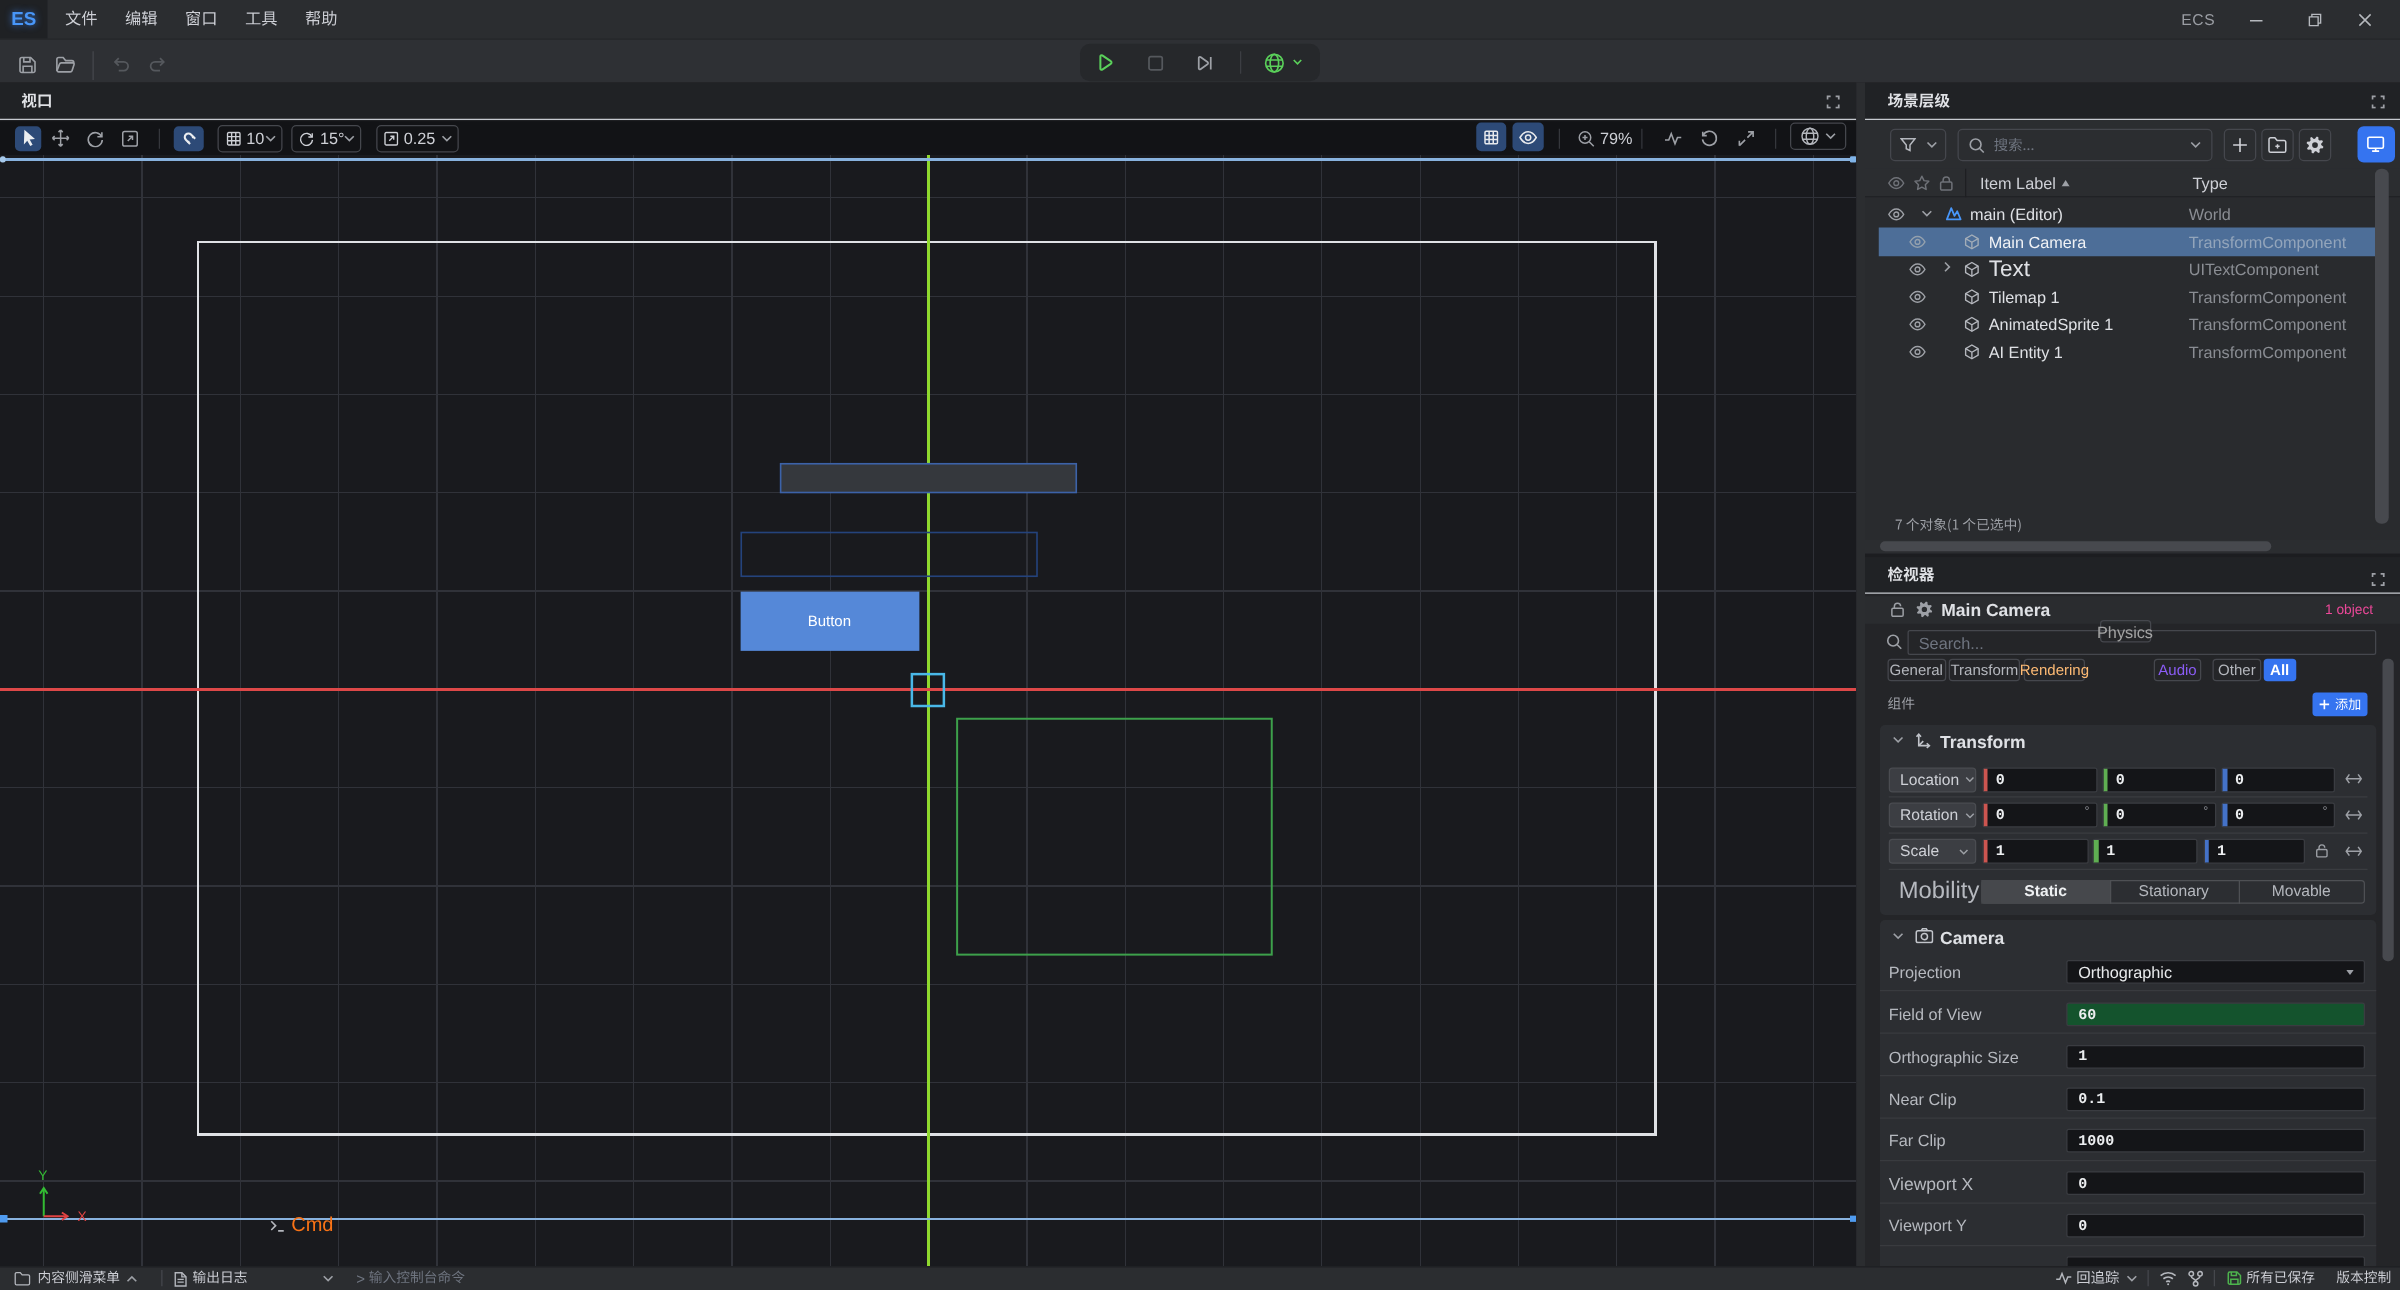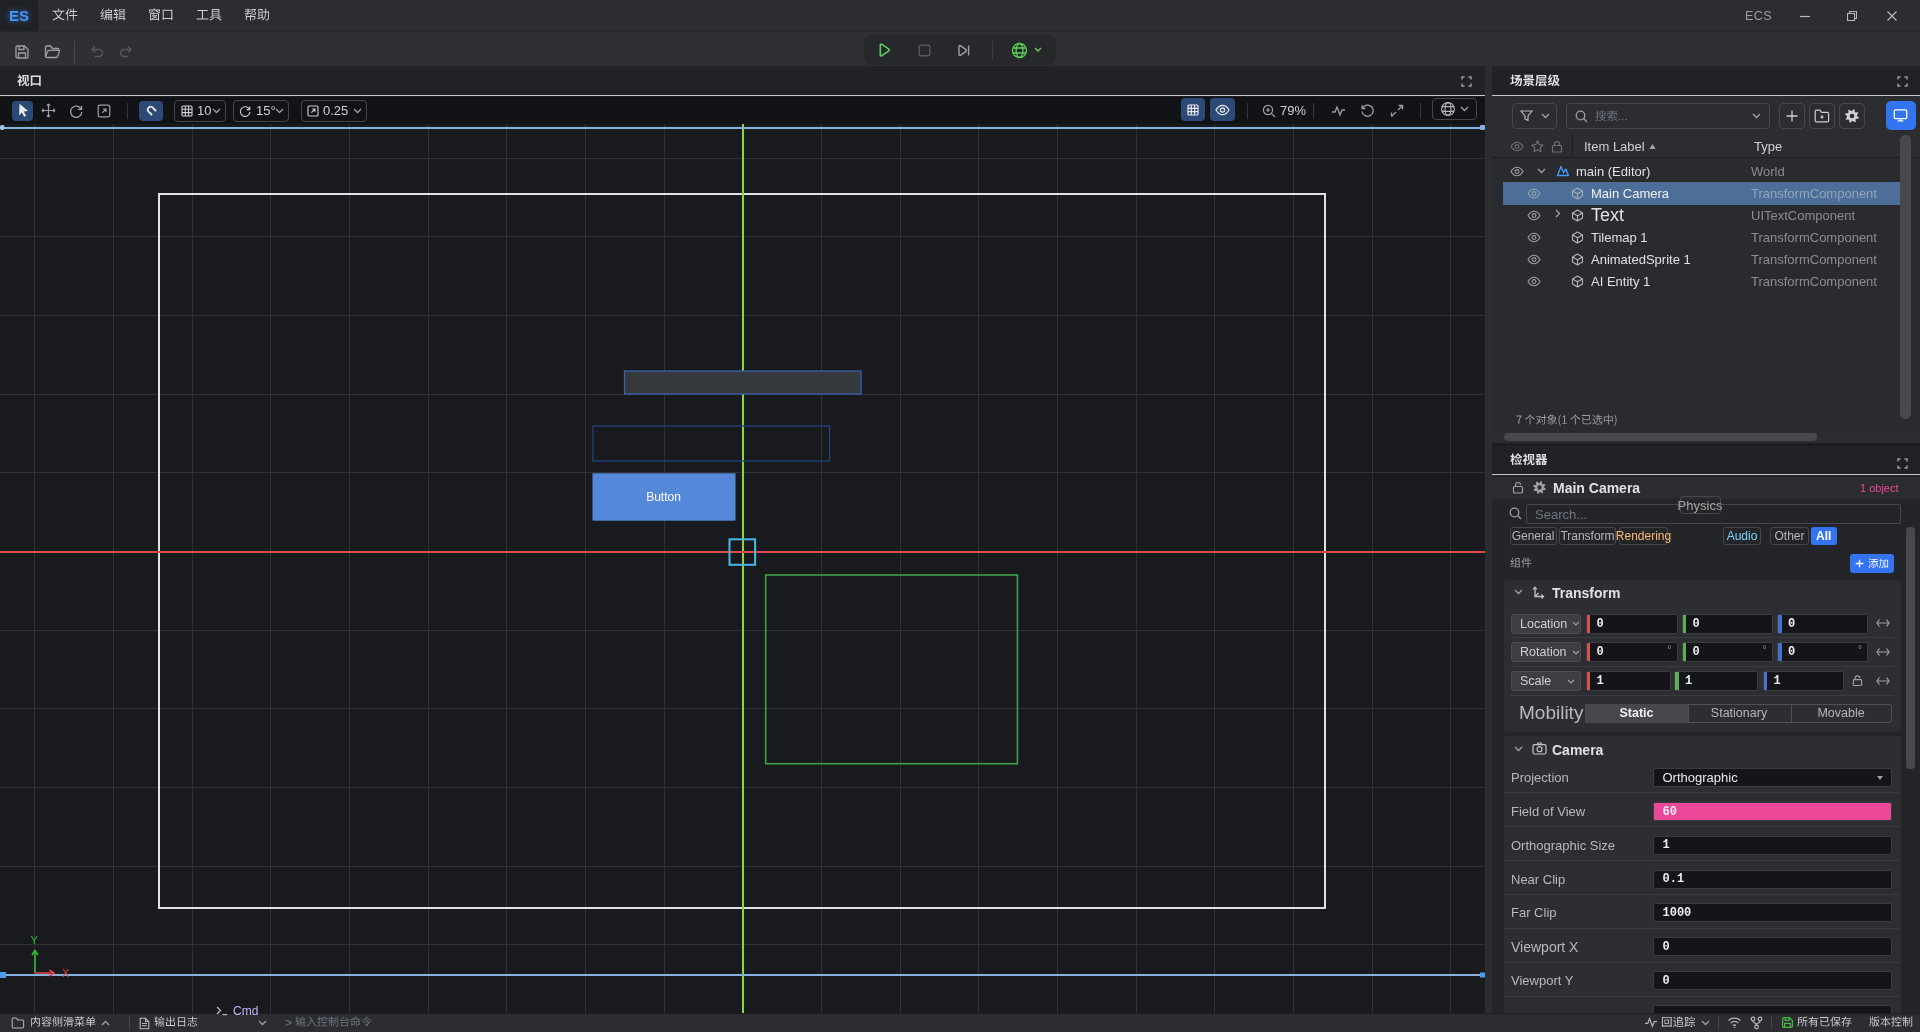--- a/index.html
+++ b/index.html
@@ -419,21 +419,21 @@
       <path d="M8.8 8.8L12 12"></path>
     </svg>
 <div class="ab fl" style="left:1526px;top:504px;width:375px;height:20px;border:1px solid #45474d;border-radius:2px">
   <span style="margin-left:8px;font-size:13px;color:#6f7580">Search...</span>
 </div>
 
 <div class="ab fl" style="left:1509.5px;top:526.5px;width:47px;height:18px;border:1px solid #45474d;border-radius:3px;justify-content:center;font-size:12px;color:#b4b7bd">General</div>
 <div class="ab fl" style="left:1559px;top:526.5px;width:57px;height:18px;border:1px solid #45474d;border-radius:3px;justify-content:center;font-size:12px;color:#b4b7bd">Transform</div>
 <div class="ab fl" style="left:1619px;top:526.5px;width:49px;height:18px;border:1px solid #45474d;border-radius:3px;justify-content:center;font-size:12px;color:#fdba74">Rendering</div>
 <div class="ab fl" style="left:1679.5px;top:496px;width:41px;height:18px;border:1px solid #45474d;border-radius:3px;justify-content:center;font-size:13px;color:#a3a3a3">Physics</div>
-<div class="ab fl" style="left:1723px;top:526.5px;width:38px;height:18px;border:1px solid #45474d;border-radius:3px;justify-content:center;font-size:12px;color:#7dd3fc">Audio</div>
+<div class="ab fl" style="left:1723px;top:526.5px;width:38px;height:18px;border:1px solid #45474d;border-radius:3px;justify-content:center;font-size:12px;color:#8b5cf6">Audio</div>
 <div class="ab fl" style="left:1770px;top:526.5px;width:39px;height:18px;border:1px solid #45474d;border-radius:3px;justify-content:center;font-size:12px;color:#b4b7bd">Other</div>
 <div class="ab fl" style="left:1811px;top:526.5px;width:25.5px;height:18px;background:#3574f0;border-radius:3px;justify-content:center;font-size:12px;font-weight:bold;color:#fff">All</div>
 
 <div class="ab fl" style="left:1509.5px;top:551px;height:24px">
       <svg style="display:block;" width="22.0" height="13" viewBox="0 -9.7 22.0 13">
         <path fill="#9da0a6" d="M0.5 -0.6 0.7 0.2C1.7 -0.1 3.1 -0.5 4.4 -0.8L4.3 -1.5C2.9 -1.2 1.5 -0.8 0.5 -0.6ZM5.3 -8.7V-0.1H4.2V0.6H10.5V-0.1H9.6V-8.7ZM6.1 -0.1V-2.3H8.8V-0.1ZM6.1 -5.1H8.8V-3.0H6.1ZM6.1 -5.9V-7.9H8.8V-5.9ZM0.7 -4.7C0.9 -4.7 1.2 -4.8 2.7 -5.0C2.1 -4.3 1.6 -3.7 1.4 -3.5C1.1 -3.1 0.8 -2.8 0.5 -2.7C0.6 -2.5 0.8 -2.2 0.8 -2.0C1.0 -2.1 1.4 -2.2 4.4 -2.8C4.4 -3.0 4.4 -3.3 4.4 -3.5L2.0 -3.1C2.9 -4.1 3.8 -5.3 4.6 -6.5L3.9 -6.9C3.7 -6.5 3.4 -6.1 3.2 -5.7L1.6 -5.5C2.3 -6.5 3.0 -7.7 3.5 -8.9L2.8 -9.2C2.3 -7.9 1.4 -6.5 1.1 -6.1C0.9 -5.7 0.7 -5.5 0.5 -5.4C0.5 -5.2 0.7 -4.8 0.7 -4.7Z M14.5 -3.8V-2.9H17.6V0.9H18.5V-2.9H21.5V-3.8H18.5V-6.2H21.0V-7.0H18.5V-9.1H17.6V-7.0H16.2C16.3 -7.5 16.4 -8.0 16.5 -8.5L15.8 -8.7C15.5 -7.2 15.0 -5.8 14.4 -4.9C14.6 -4.8 14.9 -4.6 15.1 -4.5C15.4 -5.0 15.7 -5.5 15.9 -6.2H17.6V-3.8ZM13.9 -9.2C13.4 -7.5 12.4 -5.9 11.4 -4.8C11.5 -4.6 11.7 -4.2 11.8 -4.0C12.2 -4.4 12.5 -4.8 12.8 -5.3V0.9H13.6V-6.6C14.0 -7.3 14.4 -8.2 14.7 -9.0Z"></path>
       </svg>
     </div>
 <div class="ab fl" style="left:1850px;top:554px;width:44px;height:19px;background:#3574f0;border-radius:3px;justify-content:center">
   <svg width="9" height="9" viewBox="0 0 9 9" fill="none" stroke="#fff" stroke-width="1.3">
@@ -553,21 +553,21 @@
 <div class="ab fl" style="left:1552px;top:741px;height:17px;font-size:14px;font-weight:bold;color:#dfe1e5">Camera</div>
 <div class="ab fl" style="left:1511px;top:768px;height:19px;font-size:13px;color:#b6b9bf">Projection</div>
 <div class="ab fl" style="left:1652.5px;top:768px;width:239px;height:19px;background:#141518;border:1px solid #3a3c41;border-radius:2px">
       <span style="margin-left:9px;font-size:13px;color:#e8eaec">Orthographic</span>
     </div>
 <svg class="ab" style="left:1877px;top:776px" width="6" height="4" viewBox="0 0 6 4">
       <path d="M3 4L0 0h6z" fill="#9da0a6"></path>
     </svg>
 <div class="ab" style="left:1504px;top:792.4px;width:397px;height:1px;background:#393b3f"></div>
 <div class="ab fl" style="left:1511px;top:802px;height:19px;font-size:13px;color:#b6b9bf">Field of View</div>
-<div class="ab fl" style="left:1652.5px;top:802px;width:239px;height:19px;background:#ec4899;border:1px solid #3a3c41;border-radius:2px">
+<div class="ab fl" style="left:1652.5px;top:802px;width:239px;height:19px;background:#14532d;border:1px solid #3a3c41;border-radius:2px">
       <span style="margin-left:9px;font-family:'Liberation Mono',monospace;font-weight:bold;font-size:12px;color:#eceef0">60</span>
     </div>
 <div class="ab" style="left:1504px;top:826.2px;width:397px;height:1px;background:#393b3f"></div>
 <div class="ab fl" style="left:1511px;top:835.8px;height:19px;font-size:13px;color:#b6b9bf">Orthographic Size</div>
 <div class="ab fl" style="left:1652.5px;top:835.8px;width:239px;height:19px;background:#141518;border:1px solid #3a3c41;border-radius:2px">
       <span style="margin-left:9px;font-family:'Liberation Mono',monospace;font-weight:bold;font-size:12px;color:#eceef0">1</span>
     </div>
 <div class="ab" style="left:1504px;top:860.1px;width:397px;height:1px;background:#393b3f"></div>
 <div class="ab fl" style="left:1511px;top:869.7px;height:19px;font-size:13px;color:#b6b9bf">Near Clip</div>
 <div class="ab fl" style="left:1652.5px;top:869.7px;width:239px;height:19px;background:#141518;border:1px solid #3a3c41;border-radius:2px">
@@ -607,21 +607,21 @@
 <div class="ab" style="left:129px;top:1016px;width:1px;height:13px;background:#45474c"></div>
 <svg class="ab" style="left:139px;top:1016.5px" width="11" height="13" viewBox="0 0 11 13" fill="none" stroke="#b4b7bd" stroke-width="1.1">
       <path d="M1.2 11.8V1.2h5.3l3.3 3.3v7.3z"></path>
       <path d="M6.5 1.2v3.3h3.3M3 6.5h5M3 8.7h5"></path>
     </svg>
 <div class="ab fl" style="left:154px;top:1013px;height:19px">
       <svg style="display:block;" width="44.0" height="13" viewBox="0 -9.7 44.0 13">
         <path fill="#ced0d6" d="M8.1 -4.9V-0.9H8.7V-4.9ZM9.5 -5.3V-0.1C9.5 0.1 9.4 0.1 9.3 0.1C9.2 0.1 8.7 0.1 8.2 0.1C8.3 0.3 8.4 0.6 8.4 0.8C9.1 0.8 9.5 0.8 9.8 0.7C10.1 0.5 10.1 0.3 10.1 -0.1V-5.3ZM0.8 -3.6C0.9 -3.7 1.2 -3.8 1.5 -3.8H2.4V-2.3C1.7 -2.1 1.0 -1.9 0.5 -1.8L0.6 -1.1L2.4 -1.5V0.9H3.1V-1.7L4.0 -1.9L4.0 -2.6L3.1 -2.4V-3.8H4.0V-4.5H3.1V-6.2H2.4V-4.5H1.5C1.7 -5.3 2.0 -6.2 2.2 -7.2H4.0V-7.9H2.4C2.5 -8.3 2.5 -8.7 2.6 -9.1L1.8 -9.2C1.8 -8.8 1.7 -8.3 1.6 -7.9H0.5V-7.2H1.5C1.3 -6.3 1.1 -5.5 1.0 -5.2C0.8 -4.7 0.7 -4.4 0.5 -4.3C0.6 -4.1 0.7 -3.8 0.8 -3.6ZM7.2 -9.3C6.5 -8.1 5.2 -7.0 3.8 -6.4C4.0 -6.2 4.2 -6.0 4.4 -5.8C4.7 -6.0 5.0 -6.1 5.2 -6.3V-5.9H9.3V-6.4C9.6 -6.2 9.9 -6.1 10.2 -5.9C10.3 -6.1 10.5 -6.4 10.7 -6.6C9.6 -7.1 8.5 -7.7 7.7 -8.6L7.9 -9.0ZM5.6 -6.5C6.2 -7.0 6.8 -7.5 7.2 -8.1C7.8 -7.5 8.4 -7.0 9.1 -6.5ZM6.8 -4.5V-3.6H5.2V-4.5ZM4.6 -5.1V0.8H5.2V-1.4H6.8V0.0C6.8 0.1 6.7 0.1 6.6 0.1C6.5 0.1 6.2 0.1 5.9 0.1C6.0 0.3 6.1 0.6 6.1 0.8C6.6 0.8 6.9 0.8 7.2 0.7C7.4 0.6 7.4 0.4 7.4 0.0V-5.1ZM5.2 -3.0H6.8V-2.1H5.2Z M12.1 -3.8V0.2H20.0V0.9H20.8V-3.8H20.0V-0.6H16.9V-4.4H20.4V-8.2H19.5V-5.2H16.9V-9.2H16.0V-5.2H13.5V-8.2H12.7V-4.4H16.0V-0.6H13.1V-3.8Z M24.8 -3.9H30.3V-0.8H24.8ZM24.8 -4.7V-7.7H30.3V-4.7ZM23.9 -8.5V0.8H24.8V0.0H30.3V0.7H31.2V-8.5Z M36.0 -2.8V-0.4C36.0 0.5 36.3 0.7 37.6 0.7C37.8 0.7 39.8 0.7 40.1 0.7C41.2 0.7 41.4 0.4 41.5 -1.1C41.3 -1.1 41.0 -1.2 40.8 -1.4C40.7 -0.2 40.6 -0.0 40.0 -0.0C39.6 -0.0 38.0 -0.0 37.6 -0.0C36.9 -0.0 36.8 -0.1 36.8 -0.4V-2.8ZM37.2 -3.5C38.1 -2.9 39.1 -2.1 39.6 -1.6L40.2 -2.1C39.7 -2.7 38.6 -3.5 37.7 -4.0ZM41.2 -2.6C41.7 -1.6 42.4 -0.4 42.6 0.4L43.4 0.1C43.1 -0.7 42.5 -1.9 41.9 -2.8ZM34.6 -2.7C34.4 -1.9 34.0 -0.7 33.5 -0.1L34.3 0.3C34.8 -0.4 35.2 -1.6 35.4 -2.5ZM38.0 -9.2V-7.7H33.6V-6.9H38.0V-5.0H34.3V-4.2H42.7V-5.0H38.9V-6.9H43.4V-7.7H38.9V-9.2Z"></path>
       </svg>
     </div>
-<div class="ab fl" style="left:216px;top:1001px;height:19px;font-size:12px;color:#c4b5fd">
+<div class="ab fl" style="left:216px;top:971px;height:19px;font-size:16px;color:#f97316">
       <svg width="12" height="10" viewBox="0 0 12 10" fill="none" stroke="#b4b7bd" stroke-width="1.3">
         <path d="M1 1l3.5 3.5L1 8M6.5 8.7H11"></path>
       </svg>
       <span style="margin-left:5px;margin-right:3px">Cmd</span>
     </div>
 <svg class="ab" style="left:258px;top:1020px" width="9" height="6" viewBox="0 0 9 6" fill="none" stroke="#9da0a6" stroke-width="1.3">
       <path d="M1 1l3.5 3.5L8 1"></path>
     </svg>
 <div class="ab fl" style="left:285px;top:1013px;height:19px;font-size:12px;color:#6f7580">&gt;</div>
 <div class="ab fl" style="left:295px;top:1013px;height:19px">

